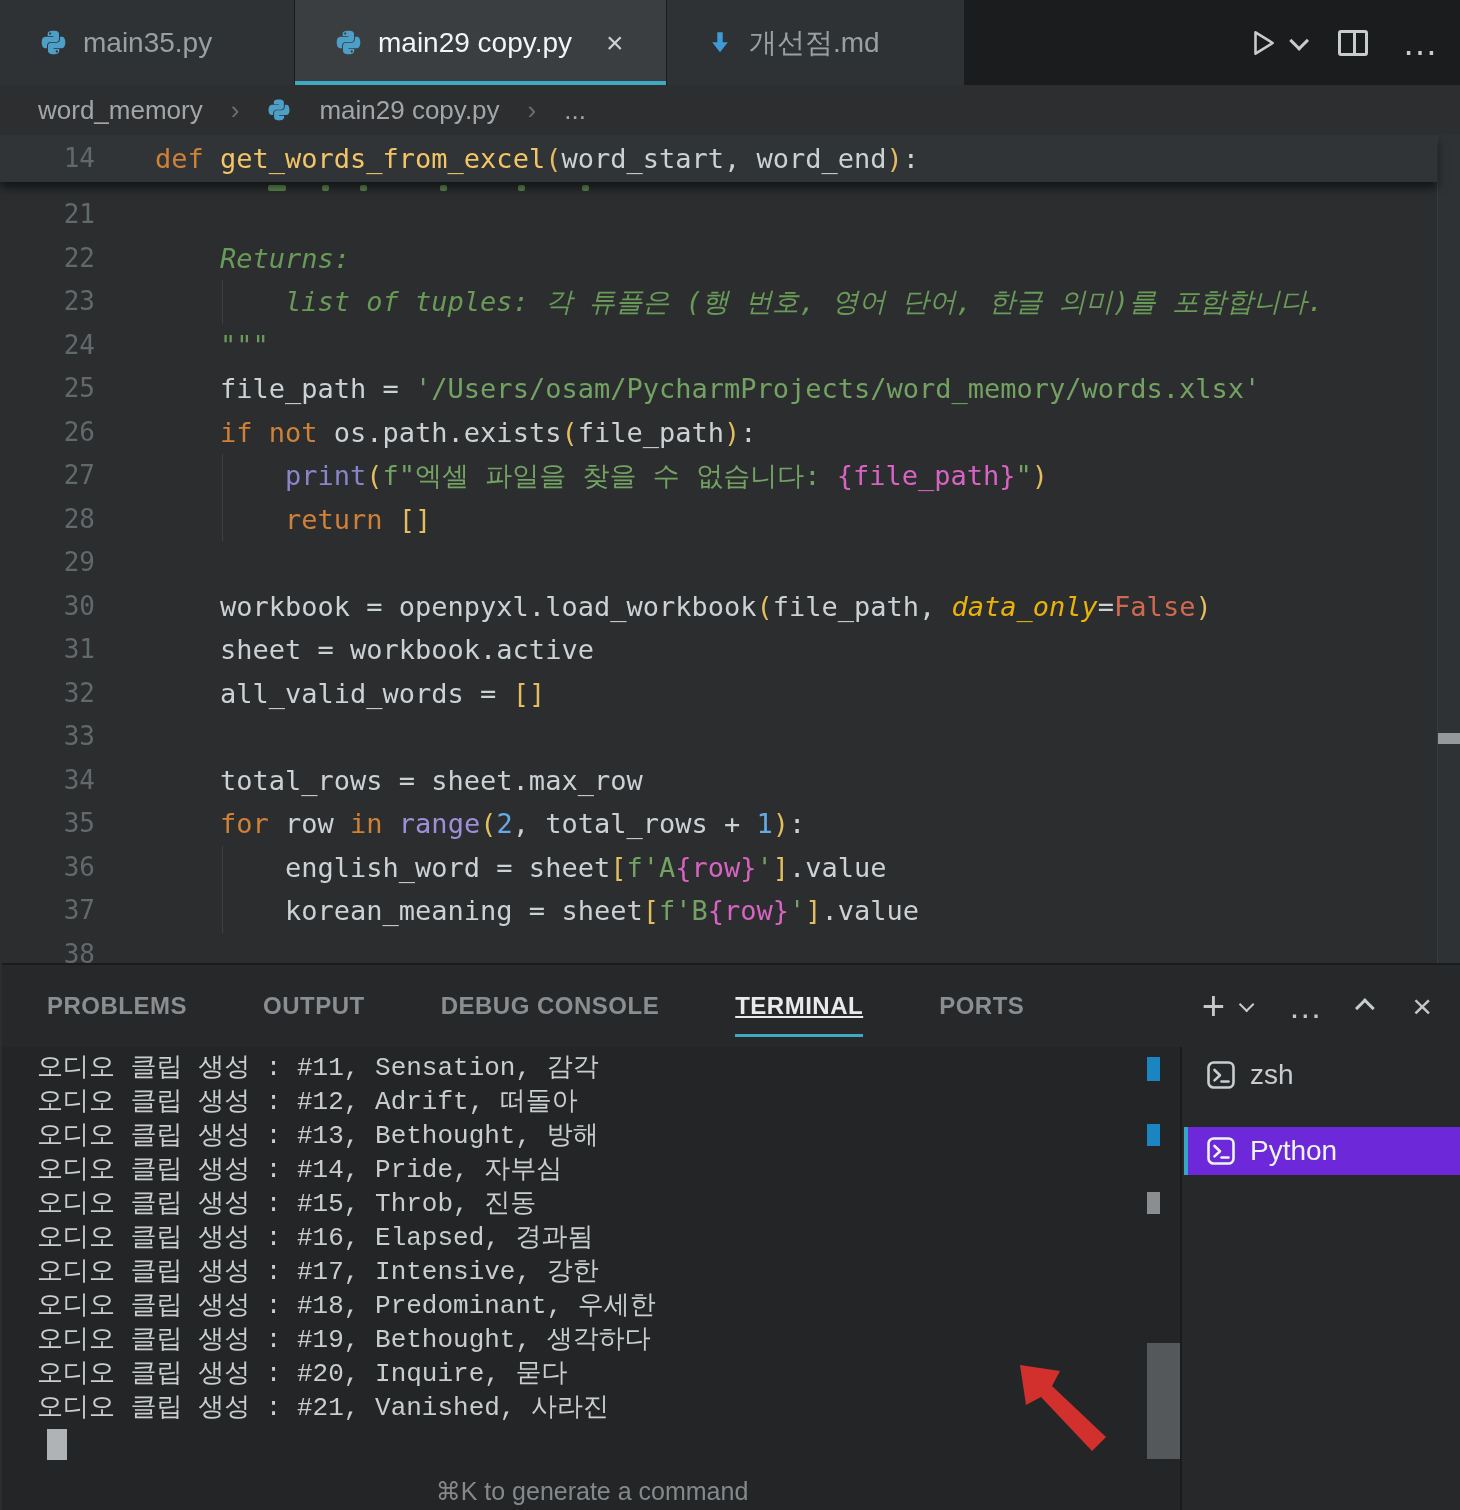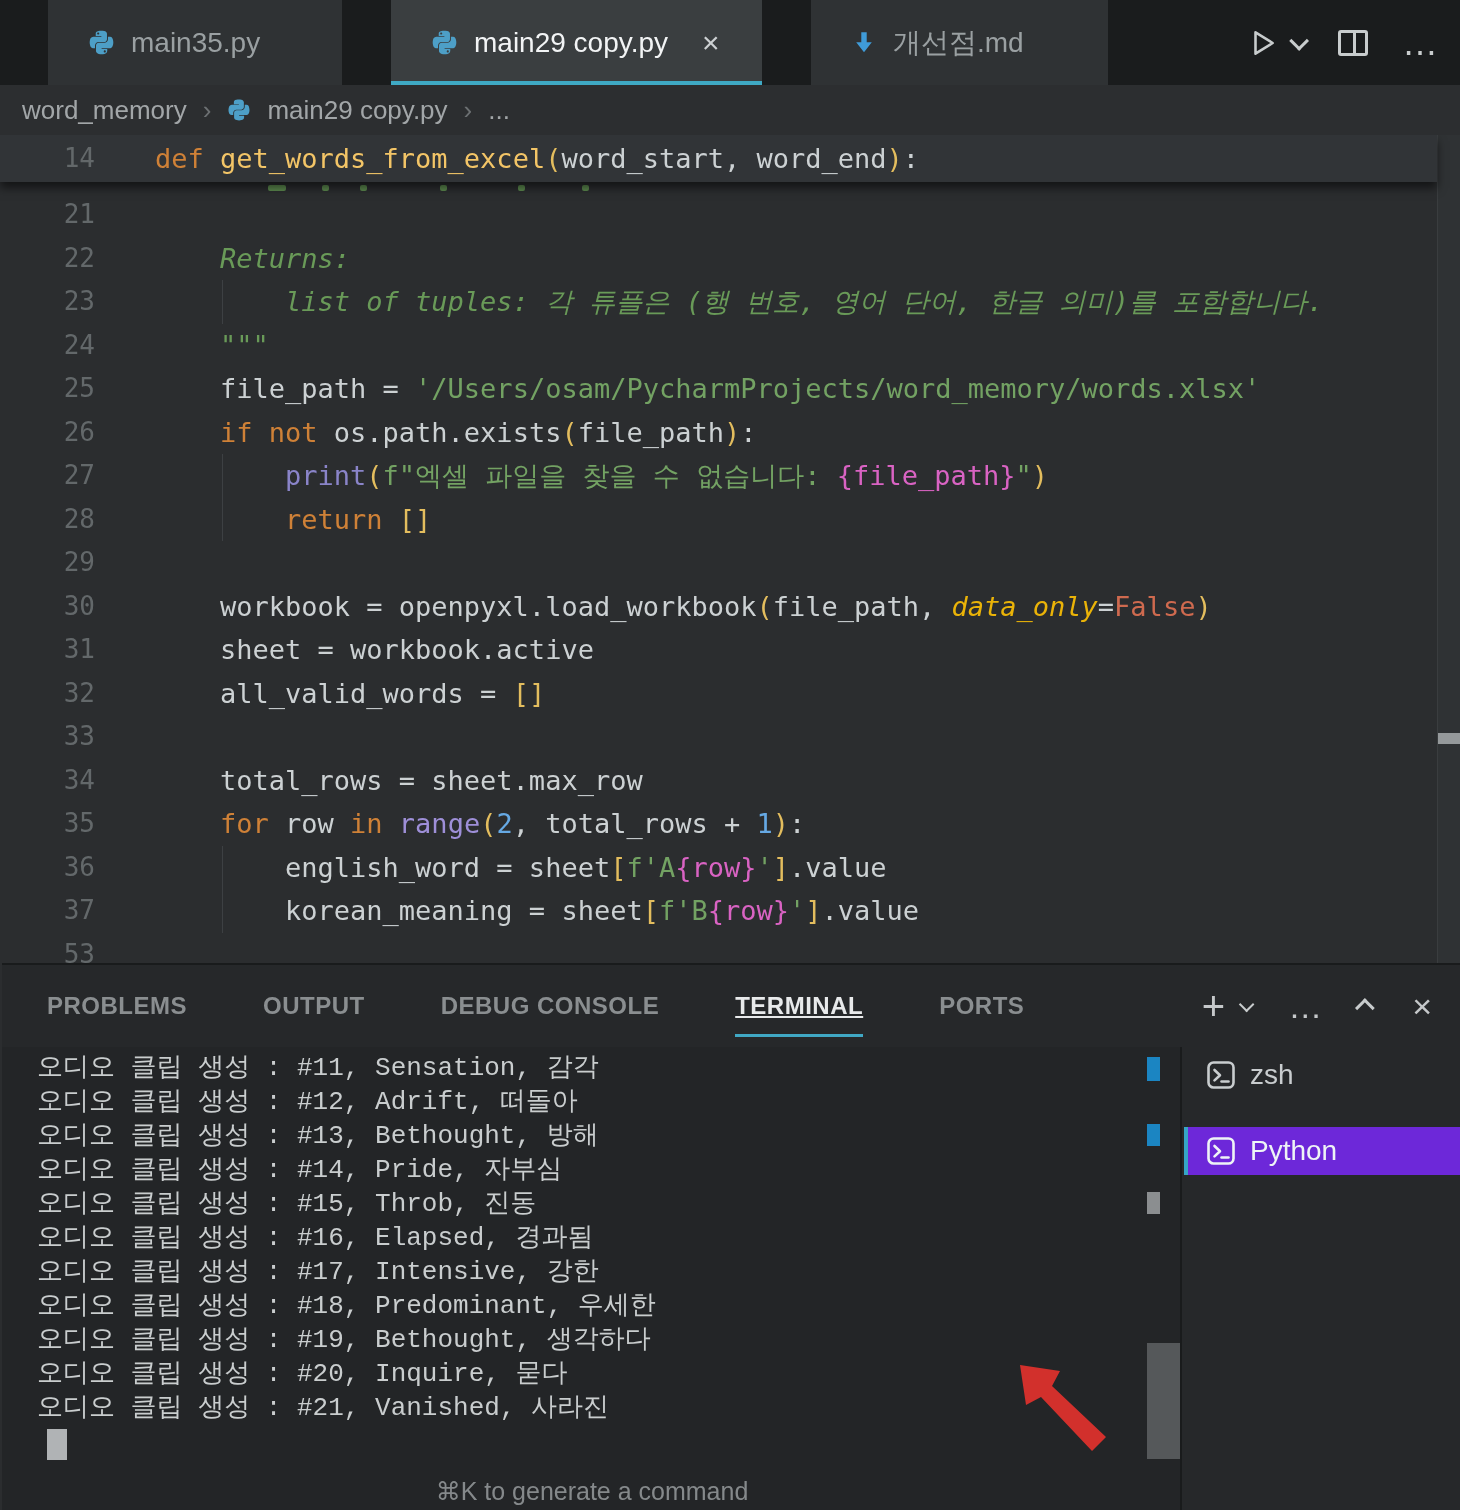--- a/index.html
+++ b/index.html
@@ -3,37 +3,37 @@
 <meta charset="utf-8">
 <style>
   * { margin:0; padding:0; box-sizing:border-box; }
   html,body { background:#161818; }
   .screen { position:relative; width:1460px; height:1510px; overflow:hidden;
             background:#2b2d2f; font-family:"Liberation Sans", sans-serif; }
 
   
   .tabbar { position:absolute; left:0; top:0; width:1460px; height:85px; background:#1a1c1d; display:flex; }
   .tab { height:85px; display:flex; align-items:center; gap:16px; padding-left:40px;
-         background:#2f3234; border-right:1px solid #1a1c1d; position:relative; cursor:pointer;margin-left:48px; }
+         background:#2f3234; border-right:1px solid #1a1c1d; position:relative; cursor:pointer; }
   .tab .tlabel { font-size:28px; color:#9aa0a2; white-space:nowrap; }
   .tab.active { background:#3a3e40; }
   .tab.active .tlabel { color:#f2f4f5; }
   .tab.active::after { content:""; position:absolute; left:0; right:0; bottom:0; height:4px; background:#3fa9c4; }
   .tab-close { margin-left:18px; font-size:30px; color:#cdd1d3; line-height:1; }
   .tab-actions { position:absolute; right:22px; top:0; height:85px; display:flex; align-items:center; gap:34px; }
   .ghost-ic { color:#c8cccd; font-size:36px; line-height:1; }
   .chev { width:14px; height:14px; border-right:3px solid #c8cccd; border-bottom:3px solid #c8cccd; display:inline-block; }
   .chev.down { transform:rotate(45deg) translateY(-3px); }
   .chev.up { transform:rotate(-135deg) translateY(-3px); }
   .split-ic { width:30px; height:26px; border:3px solid #c8cccd; border-radius:3px; position:relative; }
   .split-ic::after { content:""; position:absolute; left:50%; top:0; bottom:0; width:3px; background:#c8cccd; }
 
   
   .breadcrumb { position:absolute; left:0; top:85px; width:1460px; height:50px; background:#2c2e30;
-                display:flex; align-items:center; gap:16px; padding-left:22px; }
+                display:flex; align-items:center; gap:28px; padding-left:38px; }
   .bc-item { font-size:26px; color:#a2a6a8; cursor:pointer; }
   .bc-sep { font-size:26px; color:#6c7072; }
 
   
   .editor { position:absolute; left:0; top:135px; width:1460px; height:828px; background:#2b2d2f; overflow:hidden; }
   .code-rows { position:absolute; left:0; top:58px; right:23px; }
   .code-row { position:relative; height:43.5px; line-height:43.5px; white-space:pre;
               font-family:"DejaVu Sans Mono", monospace; font-size:27px; }
   .gut { position:absolute; left:0; top:0; width:95px; text-align:right; color:#63686a; font-size:26px; }
   .code-content { position:absolute; left:155px; top:0; }
@@ -154,21 +154,21 @@
         <div class="code-row"><span class="iguide"></span><span class="gut">28</span><span class="code-content"><span class="tk-kw">        return </span><span class="tk-brk">[]</span></span></div>
         <div class="code-row"><span class="gut">29</span><span class="code-content"></span></div>
         <div class="code-row"><span class="gut">30</span><span class="code-content"><span class="tk-txt">    workbook = openpyxl.load_workbook</span><span class="tk-brk">(</span><span class="tk-txt">file_path, </span><span class="tk-named">data_only</span><span class="tk-txt">=</span><span class="tk-const">False</span><span class="tk-brk">)</span></span></div>
         <div class="code-row"><span class="gut">31</span><span class="code-content"><span class="tk-txt">    sheet = workbook.active</span></span></div>
         <div class="code-row"><span class="gut">32</span><span class="code-content"><span class="tk-txt">    all_valid_words = </span><span class="tk-brk">[]</span></span></div>
         <div class="code-row"><span class="gut">33</span><span class="code-content"></span></div>
         <div class="code-row"><span class="gut">34</span><span class="code-content"><span class="tk-txt">    total_rows = sheet.max_row</span></span></div>
         <div class="code-row"><span class="gut">35</span><span class="code-content"><span class="tk-kw">    for </span><span class="tk-txt">row </span><span class="tk-kw">in </span><span class="tk-purple">range</span><span class="tk-brk">(</span><span class="tk-num">2</span><span class="tk-txt">, total_rows + </span><span class="tk-num">1</span><span class="tk-brk">)</span><span class="tk-txt">:</span></span></div>
         <div class="code-row"><span class="iguide"></span><span class="gut">36</span><span class="code-content"><span class="tk-txt">        english_word = sheet</span><span class="tk-brk">[</span><span class="tk-str">f'A</span><span class="tk-magic">{row}</span><span class="tk-str">'</span><span class="tk-brk">]</span><span class="tk-txt">.value</span></span></div>
         <div class="code-row"><span class="iguide"></span><span class="gut">37</span><span class="code-content"><span class="tk-txt">        korean_meaning = sheet</span><span class="tk-brk">[</span><span class="tk-str">f'B</span><span class="tk-magic">{row}</span><span class="tk-str">'</span><span class="tk-brk">]</span><span class="tk-txt">.value</span></span></div>
-        <div class="code-row"><span class="gut">53</span><span class="code-content"></span></div>
+        <div class="code-row"><span class="gut">38</span><span class="code-content"></span></div>
       </div>
 
     <div class="sticky">
       <div class="code-row">
         <span class="gut">14</span>
         <span class="code-content"><span class="tk-kw">def </span><span class="tk-fn">get_words_from_excel</span><span class="tk-brk">(</span><span class="tk-txt">word_start, word_end</span><span class="tk-brk">)</span><span class="tk-txt">:</span></span>
       </div>
     </div>
 
     <div class="sliver" style="left:268px;width:18px"></div>

